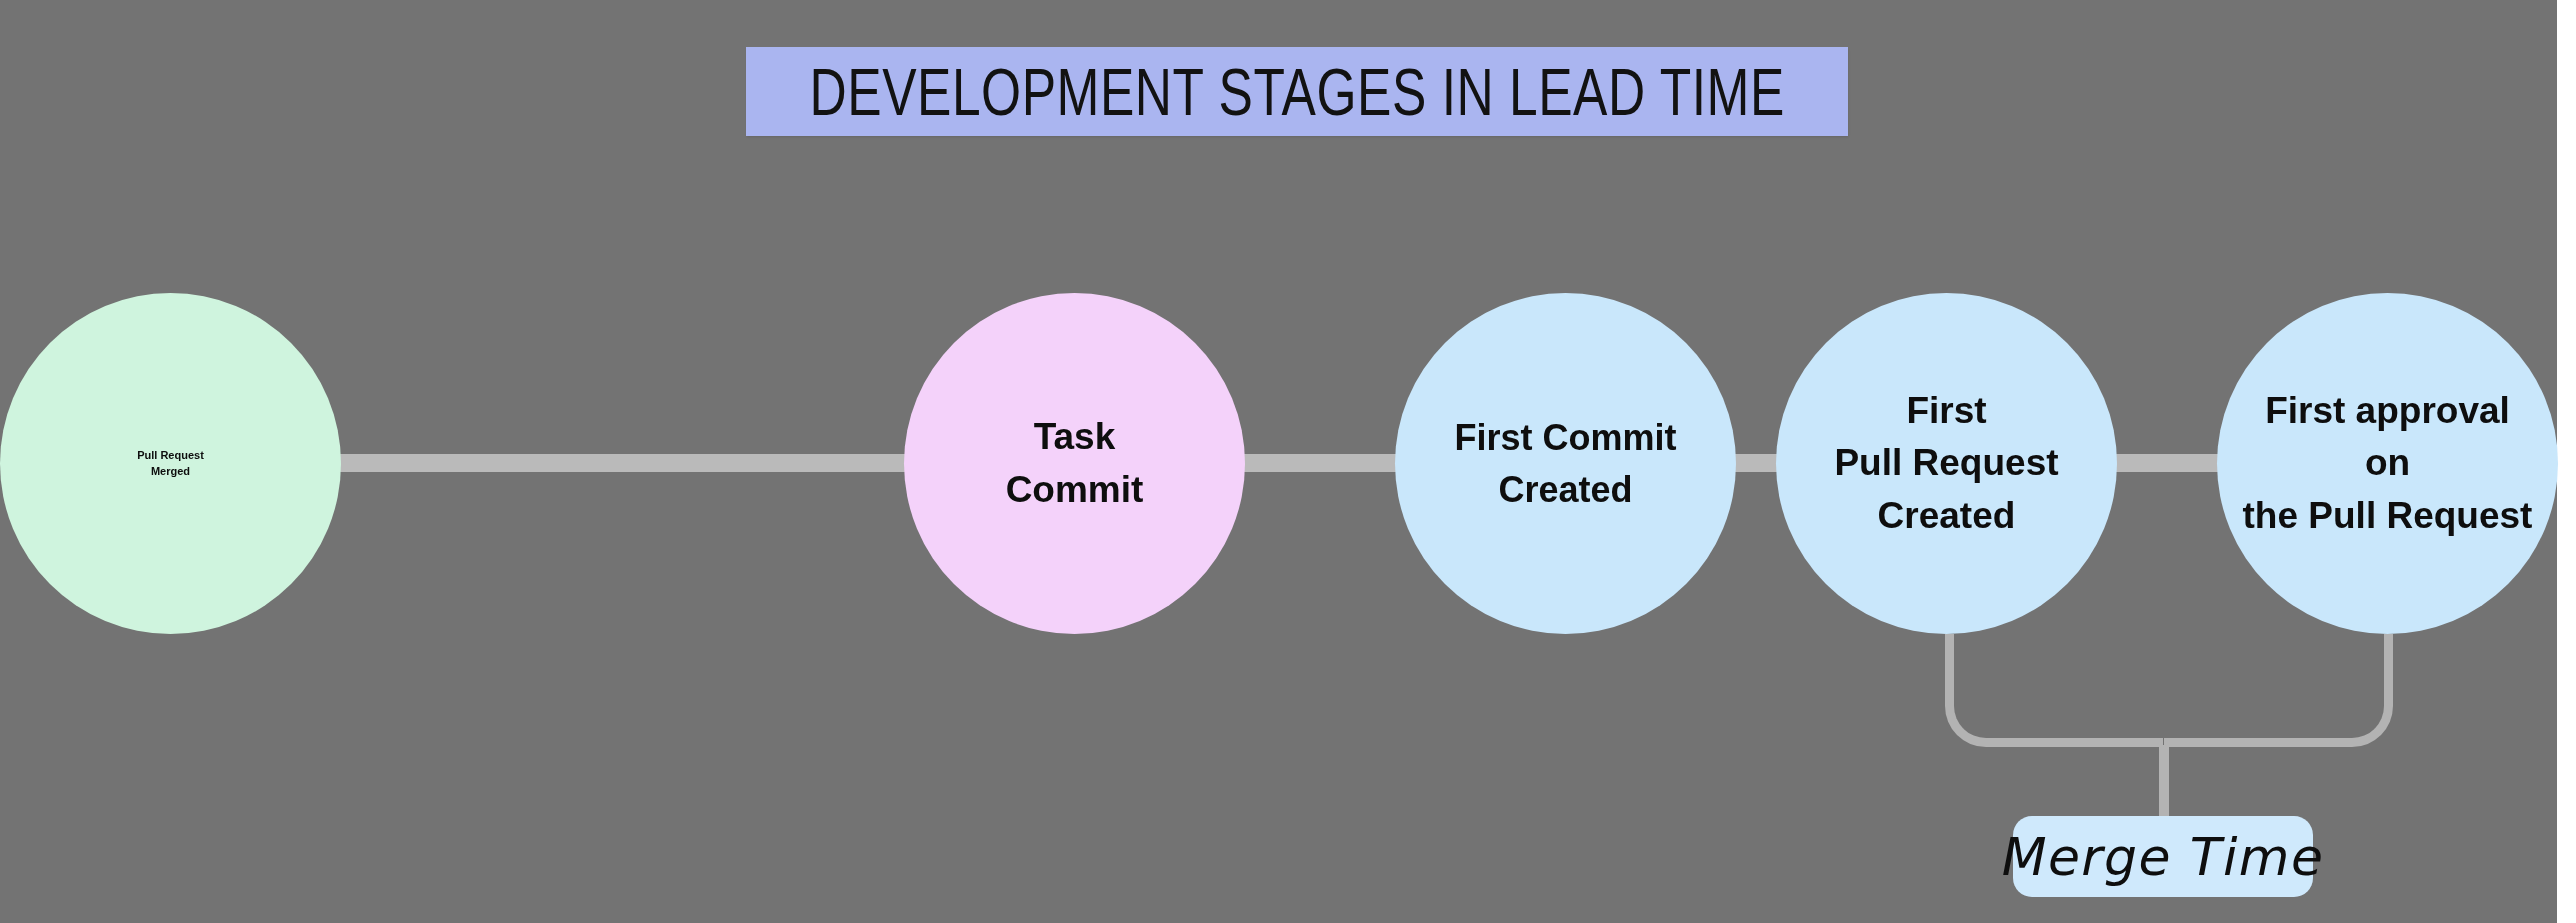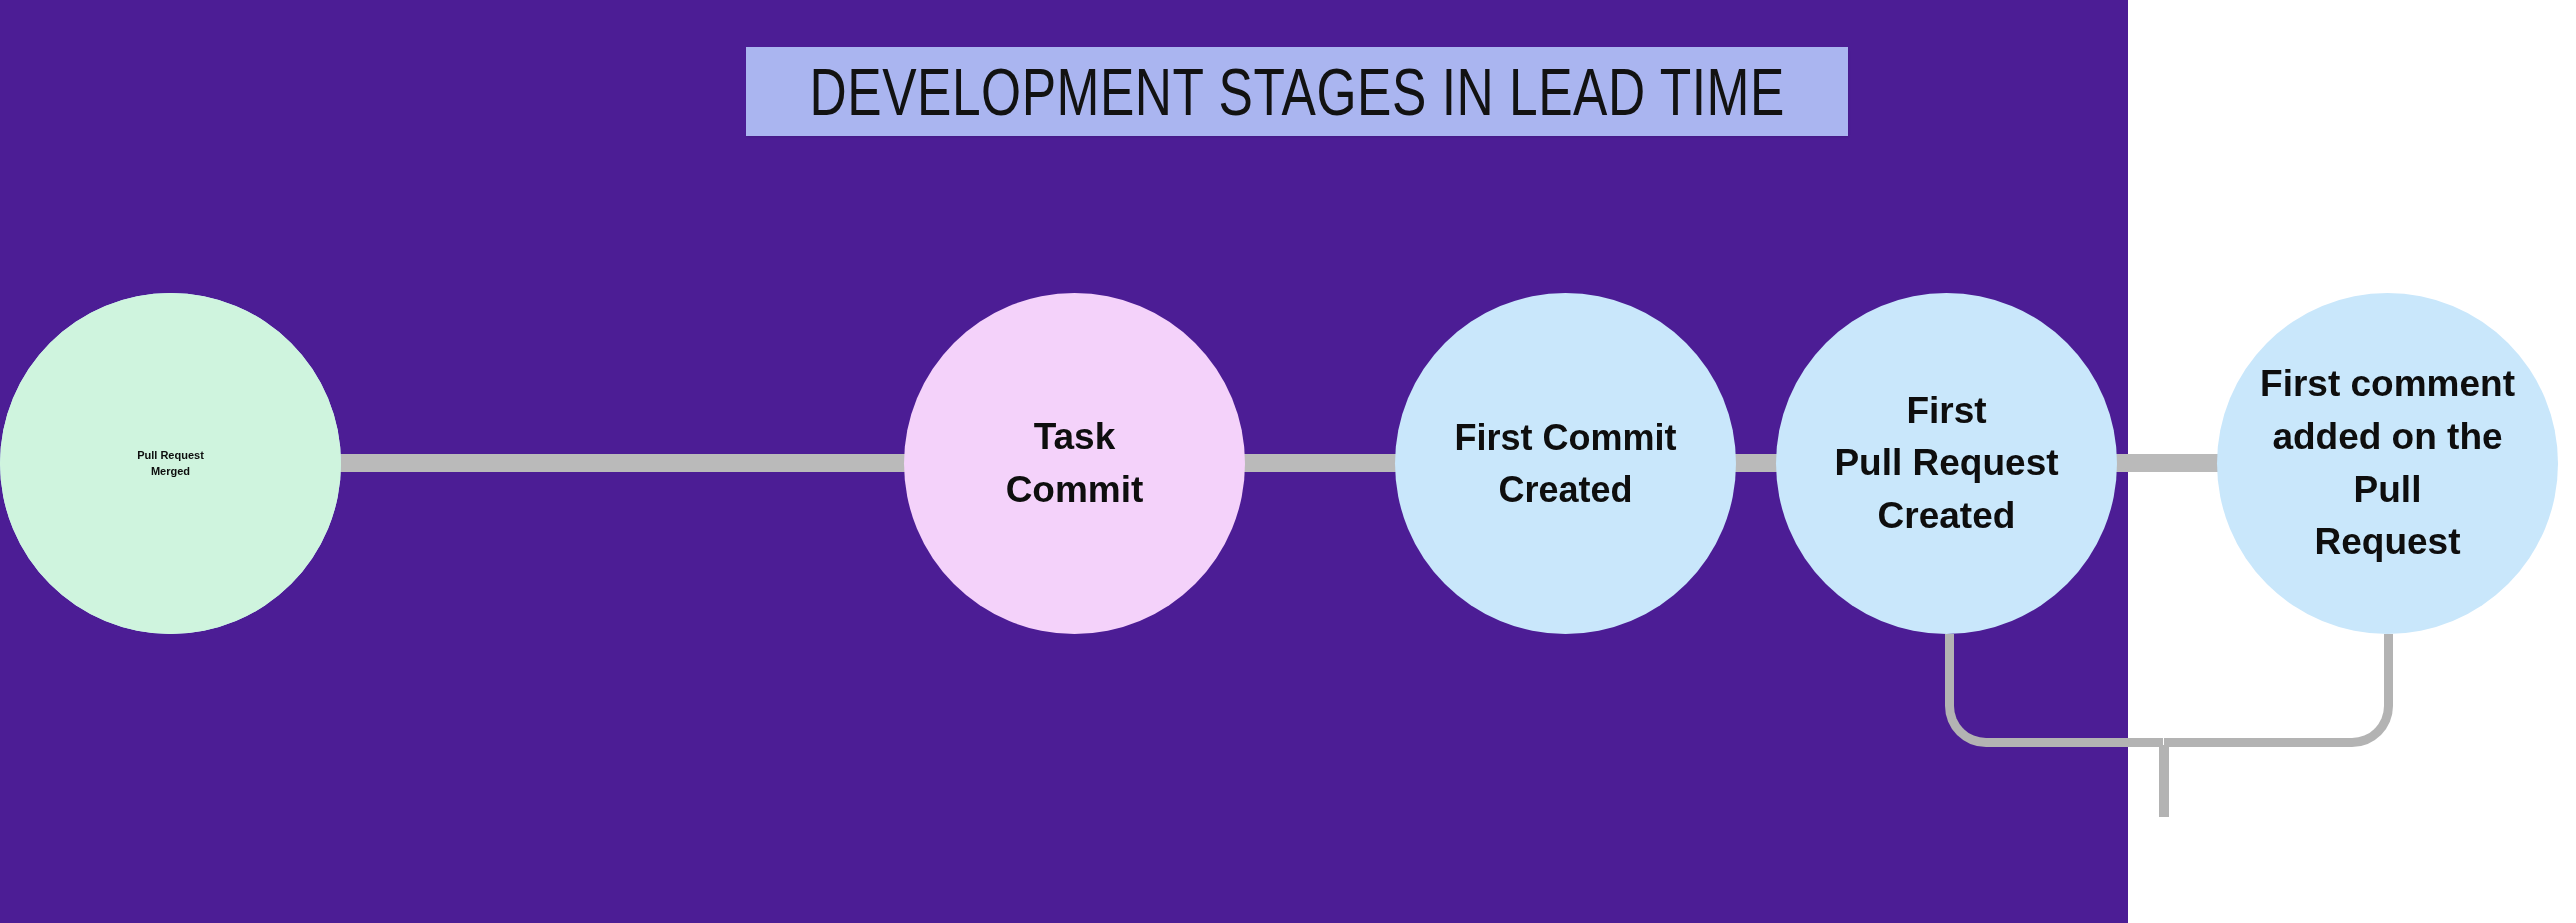--- a/index.html
+++ b/index.html
@@ -6,23 +6,23 @@
     margin: 0;
     padding: 0;
     background: #ffffff;
     width: 2576px;
     height: 923px;
     overflow: hidden;
     font-family: "Liberation Sans", sans-serif;
   }
   .canvas {
     position: relative;
-    width: 2128px;
+    width: 2557px;
     height: 923px;
-    background: #4c1d95;
+    background: #737373;
   }
 
   
   .title-box {
     position: absolute;
     left: 746px;
     top: 47px;
     width: 1102px;
     height: 89px;
     background: #aab5f0;
@@ -164,35 +164,33 @@
     <span class="circle-label">First Commit
 Created</span>
   </div>
 
   <div class="circle" style="background: rgb(201, 231, 251);">
     <span class="circle-label">First
 Pull Request
 Created</span>
   </div>
 
-  <div class="circle" style="background: rgb(201, 231, 251);">
-    <span class="circle-label">First comment
-added on the Pull
-Request</span>
-  </div>
 
   <div class="circle" style="background: rgb(201, 231, 251);">
     <span class="circle-label">First approval on
 the Pull Request</span>
   </div>
 
   <div class="circle" style="background: rgb(207, 244, 222);">
     <span class="circle-label">Pull Request
 Merged</span>
   </div>
 
   <div class="bracket-left" style="border-color: rgb(179, 179, 179);"></div>
   <div class="bracket-right" style="border-color: rgb(179, 179, 179);"></div>
   <div class="bracket-stem" style="background: rgb(179, 179, 179);"></div>
 
+  <div class="merge-label" style="background: rgb(207, 233, 252);">
+    <span class="merge-text">Merge Time</span>
+  </div>
 
 </div>
 
 
 </body></html>

